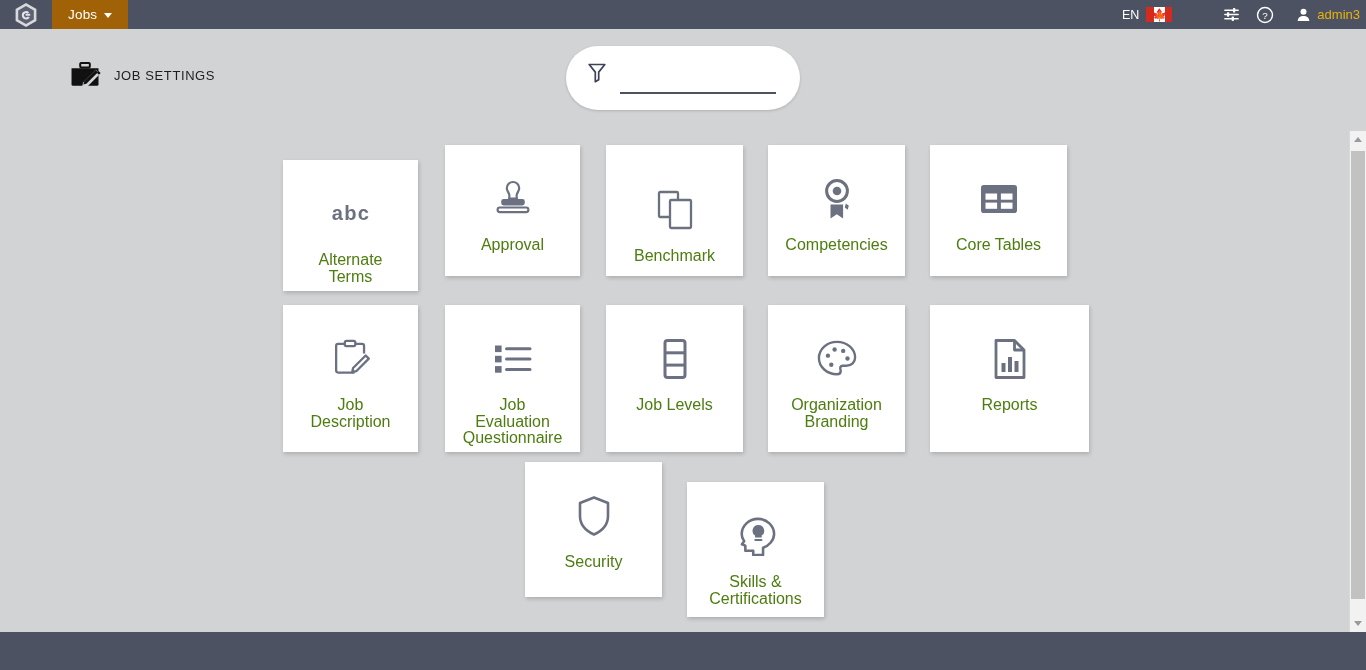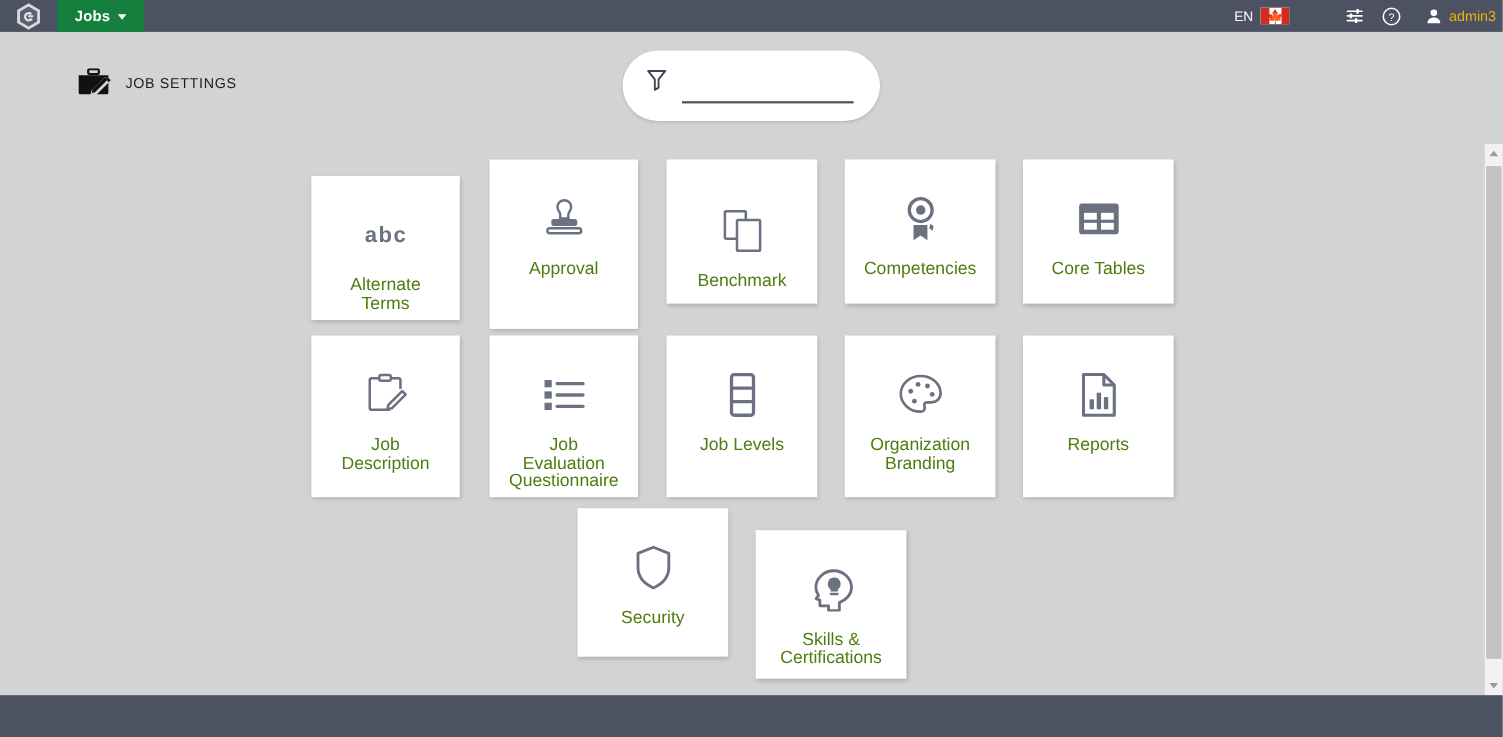--- a/index.html
+++ b/index.html
@@ -23,21 +23,21 @@
   .hexlogo { display:block; }
   .navtab {
     display: flex; align-items: center; gap: 7px;
     padding: 0 16px;
     color: #ffffff;
     font-size: 13.5px;
     letter-spacing: .2px;
     cursor: pointer;
     height: 29px;
   }
-  .navtab.active { background: #15803d; font-weight: bold; text-align: right; }
+  .navtab.active { background: #a16207; font-weight: normal; text-align: right; }
   .navtab .caret {
     display:inline-block; width: 0; height: 0;
     border-left: 4.5px solid transparent;
     border-right: 4.5px solid transparent;
     border-top: 5px solid #ffffff;
     margin-top: 2px;
   }
   #topbar-right {
     margin-left: auto; display: flex; align-items: center; gap: 0px;
   }
@@ -204,21 +204,21 @@
   <div class="tile" style="left:283px;top:30px;width:135px;height:131px;">
     <span class="ticon">
       <svg width="42" height="26" viewBox="0 0 46 28">
         <text x="23" y="21" font-size="22" font-family="Liberation Sans, sans-serif" fill="#6b7180" text-anchor="middle" font-weight="bold" letter-spacing="1.5">abc</text>
       </svg>
     </span>
     <span class="tlabel">Alternate
 Terms</span>
   </div>
 
-  <div class="tile" style="left:445px;top:15px;width:135px;height:154px;">
+  <div class="tile" style="left:445px;top:15px;width:135px;height:131px;">
     <span class="ticon">
       <svg width="40" height="42" viewBox="0 0 40 42">
         <path d="M20 4a6.2 6.2 0 0 1 6.2 6.2c0 2.6-1.9 4.2-2.4 6.2-.3 1.3-.2 3 .1 4.2h-7.8c.3-1.2.4-2.9.1-4.2-.5-2-2.4-3.6-2.4-6.2A6.2 6.2 0 0 1 20 4z" fill="none" stroke="#6b7180" stroke-width="2.2"></path>
         <rect x="8.2" y="21" width="23.6" height="6.4" rx="2.4" fill="#6b7180"></rect>
         <rect x="4.6" y="29.5" width="30.8" height="4.6" rx="2.3" fill="none" stroke="#6b7180" stroke-width="2.2"></rect>
       </svg>
     </span>
     <span class="tlabel">Approval</span>
   </div>
 
@@ -311,21 +311,21 @@
           <circle cx="28.5" cy="12.5" r="2.3"></circle>
           <circle cx="33" cy="20.5" r="2.3"></circle>
           <circle cx="16" cy="27" r="2.3"></circle>
         </g>
       </svg>
     </span>
     <span class="tlabel">Organization
 Branding</span>
   </div>
 
-  <div class="tile" style="left:930px;top:175px;width:137px;height:147px;">
+  <div class="tile" style="left:930px;top:175px;width:159px;height:147px;">
     <span class="ticon">
       <svg width="34" height="42" viewBox="0 0 34 42">
         <path d="M3 2.5h18.5L31 12v27.5H3z" fill="none" stroke="#6b7180" stroke-width="2.8" stroke-linejoin="round"></path>
         <path d="M21.5 2.5V12H31" fill="none" stroke="#6b7180" stroke-width="2.8" stroke-linejoin="round"></path>
         <g fill="#6b7180">
           <rect x="8.5" y="25" width="4" height="9"></rect>
           <rect x="15" y="19" width="4" height="15"></rect>
           <rect x="21.5" y="23" width="4" height="11"></rect>
         </g>
       </svg>

